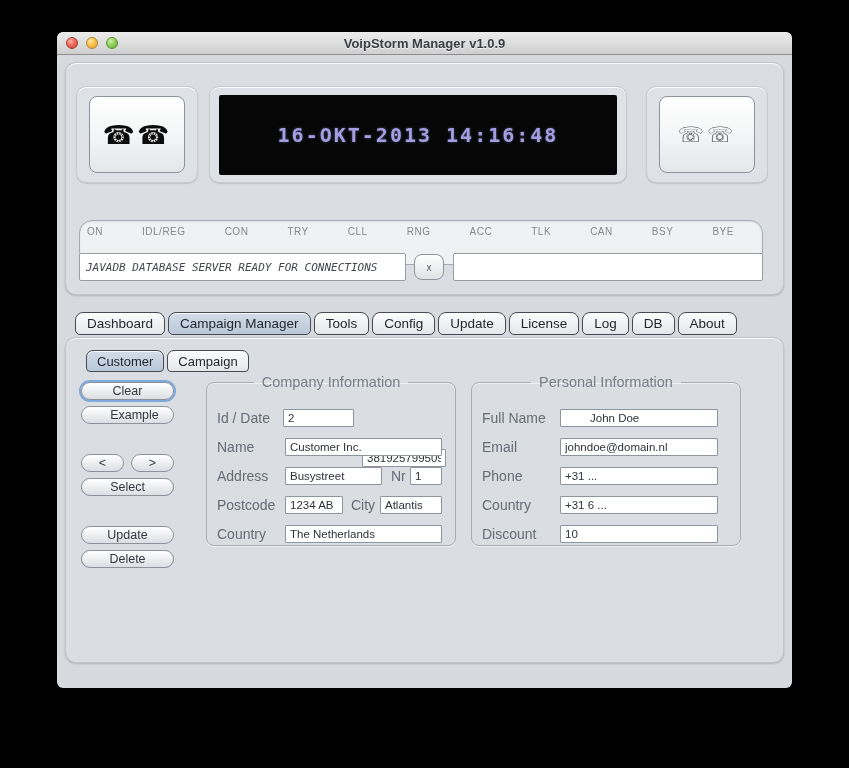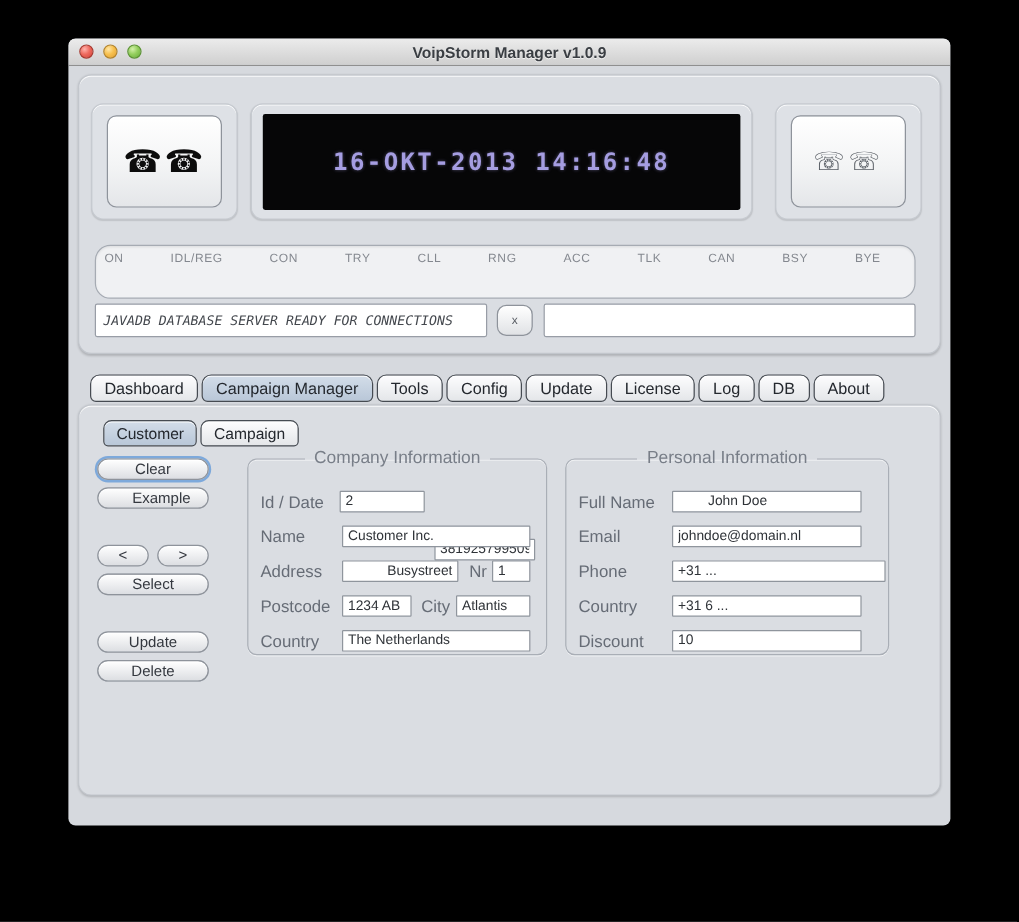--- a/index.html
+++ b/index.html
@@ -39,21 +39,21 @@
     font-family:"DejaVu Sans", sans-serif; }
   .phone-glyph-light { font-size:21px; color:#565b62; letter-spacing:3px;
     font-family:"DejaVu Sans", sans-serif; }
 
   .lcd-screen { position:absolute; left:9px; top:8px; width:398px; height:80px;
     background:#060607; border-radius:2px; display:flex; align-items:center; justify-content:center; }
   .lcd-text { font-family:"DejaVu Sans Mono", monospace; font-weight:bold;
     font-size:20px; letter-spacing:2px; color:#a59de1; text-shadow:0 0 3px rgba(165,157,225,.45); }
 
   
-  .status-strip { position:absolute; left:13px; top:141px; width:684px; height:45px;
+  .status-strip { position:absolute; left:13px; top:157px; width:684px; height:45px;
     background:#f0f1f3; border:1px solid #a6abb3; border-radius:13px;
     box-shadow:inset 0 1px 2px rgba(0,0,0,.08);
     display:flex; justify-content:space-between; padding:5px 28px 0 7px; }
   .status-label { font-size:10px; color:#84888f; letter-spacing:.5px; }
 
   
   .msg-field { position:absolute; height:28px; background:#fff; border:1px solid #989da6;
     border-radius:2px; font-family:"DejaVu Sans Mono", monospace; font-style:italic;
     font-size:11px; color:#43474d; padding:0 6px; }
   .msg1 { left:13px; top:190px; width:327px; }
@@ -188,21 +188,21 @@
         <input class="finput" style="left: 155px; width: 84px; text-align: right; margin-top: 40px;" value="381925799509">
       </div>
 
       <div class="frow" style="left:0; top:48px; width:100%;">
         <span class="flabel" style="left:10px;">Name</span>
         <input class="finput" style="left: 78px; width: 157px;" value="Customer Inc.">
       </div>
 
       <div class="frow" style="left:0; top:77px; width:100%;">
         <span class="flabel" style="left:10px;">Address</span>
-        <input class="finput" style="left: 78px; width: 97px; text-align: right;" value="Busystreet">
+        <input class="finput" style="left: 78px; width: 97px;" value="Busystreet">
         <span class="flabel" style="left:184px;">Nr</span>
         <input class="finput" style="left: 203px; width: 32px;" value="1">
       </div>
 
       <div class="frow" style="left:0; top:106px; width:100%;">
         <span class="flabel" style="left:10px;">Postcode</span>
         <input class="finput" style="left: 78px; width: 58px;" value="1234 AB">
         <span class="flabel" style="left:144px;">City</span>
         <input class="finput" style="left: 173px; width: 62px;" value="Atlantis">
       </div>
@@ -221,21 +221,21 @@
         <input class="finput" style="left: 88px; width: 158px; padding-left: 29px;" value="John Doe">
       </div>
 
       <div class="frow" style="left:0; top:48px; width:100%;">
         <span class="flabel" style="left:10px;">Email</span>
         <input class="finput" style="left: 88px; width: 158px;" value="johndoe@domain.nl">
       </div>
 
       <div class="frow" style="left:0; top:77px; width:100%;">
         <span class="flabel" style="left:10px;">Phone</span>
-        <input class="finput" style="left: 88px; width: 178px;" value="+31 ...">
+        <input class="finput" style="left: 88px; width: 158px;" value="+31 ...">
       </div>
 
       <div class="frow" style="left:0; top:106px; width:100%;">
         <span class="flabel" style="left:10px;">Country</span>
         <input class="finput" style="left: 88px; width: 158px;" value="+31 6 ...">
       </div>
 
       <div class="frow" style="left:0; top:135px; width:100%;">
         <span class="flabel" style="left:10px;">Discount</span>
         <input class="finput" style="left: 88px; width: 158px;" value="10">

